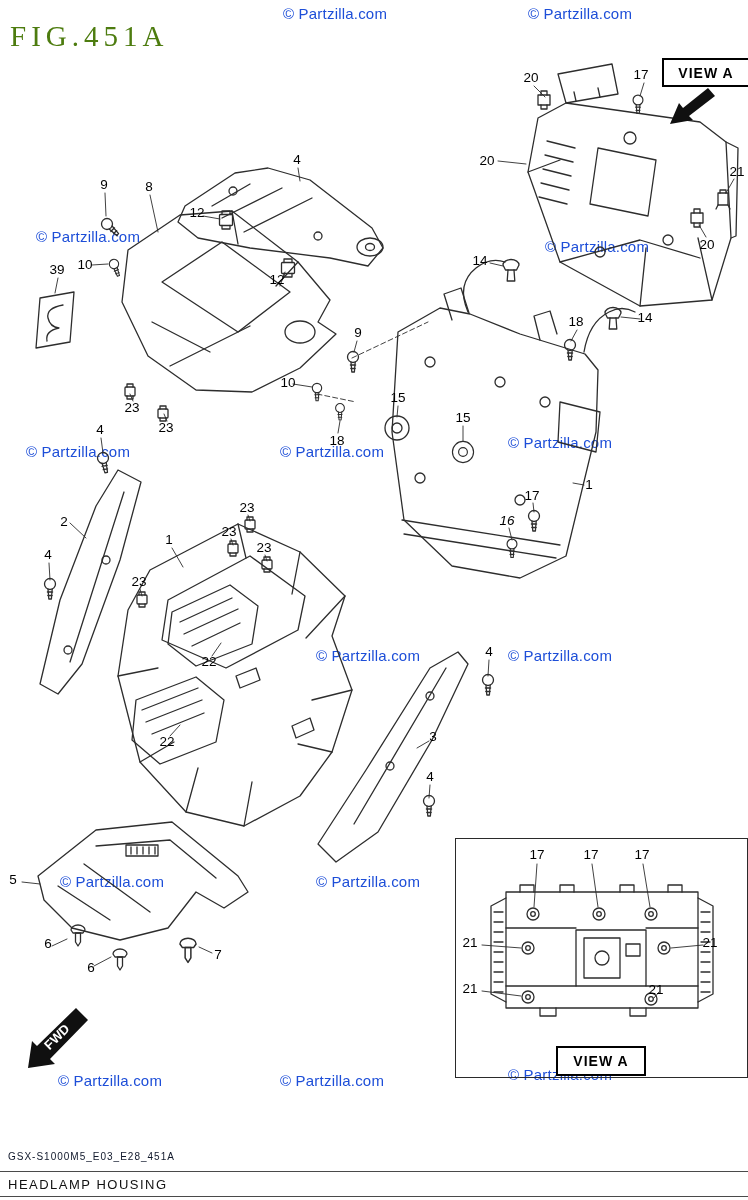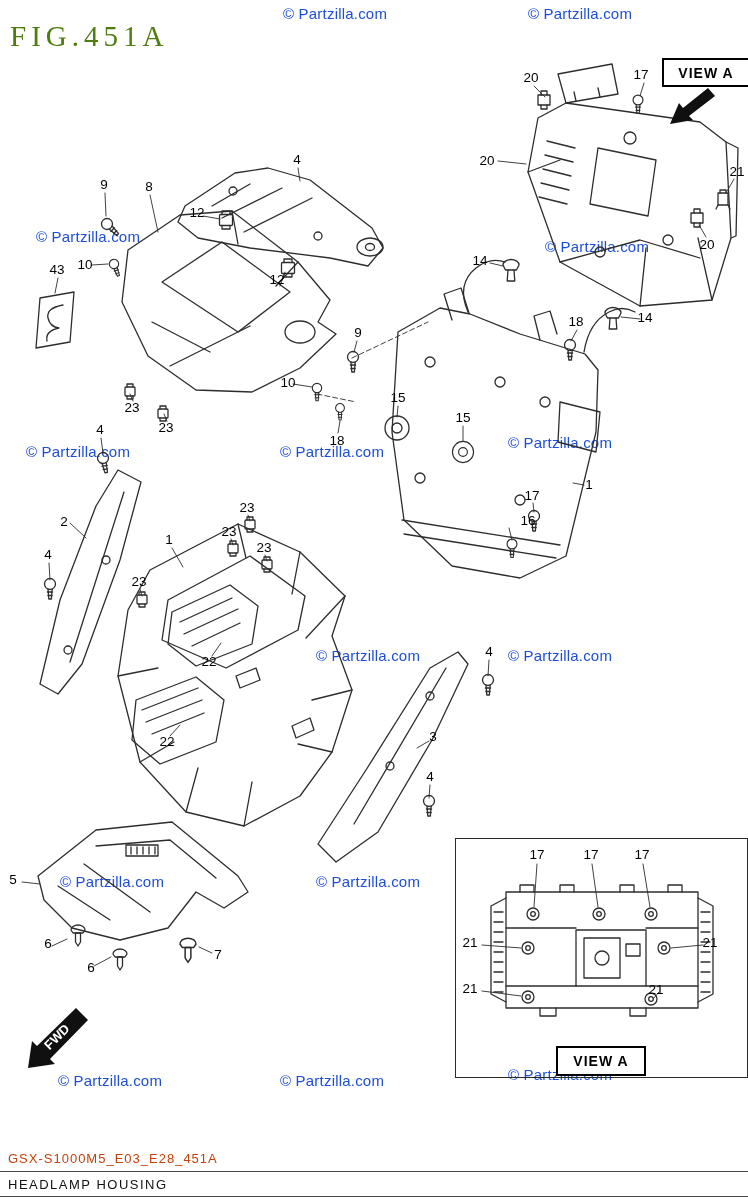--- a/index.html
+++ b/index.html
@@ -8,21 +8,21 @@
   .layer{position:absolute;left:0;top:0;width:748px;height:1200px;}
   .wm{position:absolute;font-size:15px;color:#1d4ed8;white-space:nowrap;letter-spacing:.2px;}
   .callout{position:absolute;transform:translate(-50%,-50%);font-size:13.5px;font-weight:500;color:#000;line-height:1;}
   .fig-title{position:absolute;left:10px;top:20px;font-family:"Liberation Serif",serif;
              font-size:29px;letter-spacing:5px;color:#4d7c0f;font-weight:500;}
   .viewa-box{position:absolute;border:2px solid #000;background:#fff;display:flex;align-items:center;
              justify-content:center;font-weight:bold;font-size:14px;letter-spacing:1px;color:#000;}
   .viewa-top{left:662px;top:58px;width:84px;height:25px;}
   .viewa-inset{left:556px;top:1046px;width:86px;height:26px;}
   .inset-box{position:absolute;left:455px;top:838px;width:291px;height:238px;border:1.5px solid #2a2a2a;}
-  .footer-code{position:absolute;left:8px;top:1151px;font-size:13px;letter-spacing:1px;color:#c2410c;}
+  .footer-code{position:absolute;left:8px;top:1151px;font-size:10px;letter-spacing:1px;color:#0f172a;}
   .footer-name{position:absolute;left:8px;top:1177px;font-size:13px;letter-spacing:1.5px;color:#111;font-weight:500;}
   .rule{position:absolute;left:0;width:748px;border-top:1.5px solid #4a4a4a;height:0;}
   .rule-1{top:1171px;} .rule-2{top:1196px;}
   svg .art{stroke:#2d2d2d;fill:none;stroke-width:1.3;stroke-linejoin:round;stroke-linecap:round;}
 </style>
 </head>
 <body>
 
 <div class="page">
 
@@ -248,31 +248,31 @@
       <div class="callout" style="left: 707px; top: 245px;">20</div>
       <div class="callout" style="left: 480px; top: 261px;">14</div>
       <div class="callout" style="left: 576px; top: 322px;">18</div>
       <div class="callout" style="left: 645px; top: 318px;">14</div>
       <div class="callout" style="left: 297px; top: 160px;">4</div>
       <div class="callout" style="left: 104px; top: 185px;">9</div>
       <div class="callout" style="left: 149px; top: 187px;">8</div>
       <div class="callout" style="left: 197px; top: 213px;">12</div>
       <div class="callout" style="left: 85px; top: 265px;">10</div>
       <div class="callout" style="left: 277px; top: 280px;">12</div>
-      <div class="callout" style="left: 57px; top: 270px;">43</div>
+      <div class="callout" style="left: 57px; top: 270px;">39</div>
       <div class="callout" style="left: 132px; top: 408px;">23</div>
       <div class="callout" style="left: 166px; top: 428px;">23</div>
       <div class="callout" style="left: 358px; top: 333px;">9</div>
       <div class="callout" style="left: 288px; top: 383px;">10</div>
       <div class="callout" style="left: 337px; top: 441px;">18</div>
       <div class="callout" style="left: 398px; top: 398px;">15</div>
       <div class="callout" style="left: 463px; top: 418px;">15</div>
       <div class="callout" style="left: 589px; top: 485px;">1</div>
       <div class="callout" style="left: 532px; top: 496px;">17</div>
-      <div class="callout" style="left: 528px; top: 521px;">16</div>
+      <div class="callout" style="left: 507px; top: 521px; font-style: italic;">16</div>
       <div class="callout" style="left: 100px; top: 430px;">4</div>
       <div class="callout" style="left: 64px; top: 522px;">2</div>
       <div class="callout" style="left: 48px; top: 555px;">4</div>
       <div class="callout" style="left: 247px; top: 508px;">23</div>
       <div class="callout" style="left: 229px; top: 532px;">23</div>
       <div class="callout" style="left: 264px; top: 548px;">23</div>
       <div class="callout" style="left: 169px; top: 540px;">1</div>
       <div class="callout" style="left: 139px; top: 582px;">23</div>
       <div class="callout" style="left: 209px; top: 662px;">22</div>
       <div class="callout" style="left: 167px; top: 742px;">22</div>

